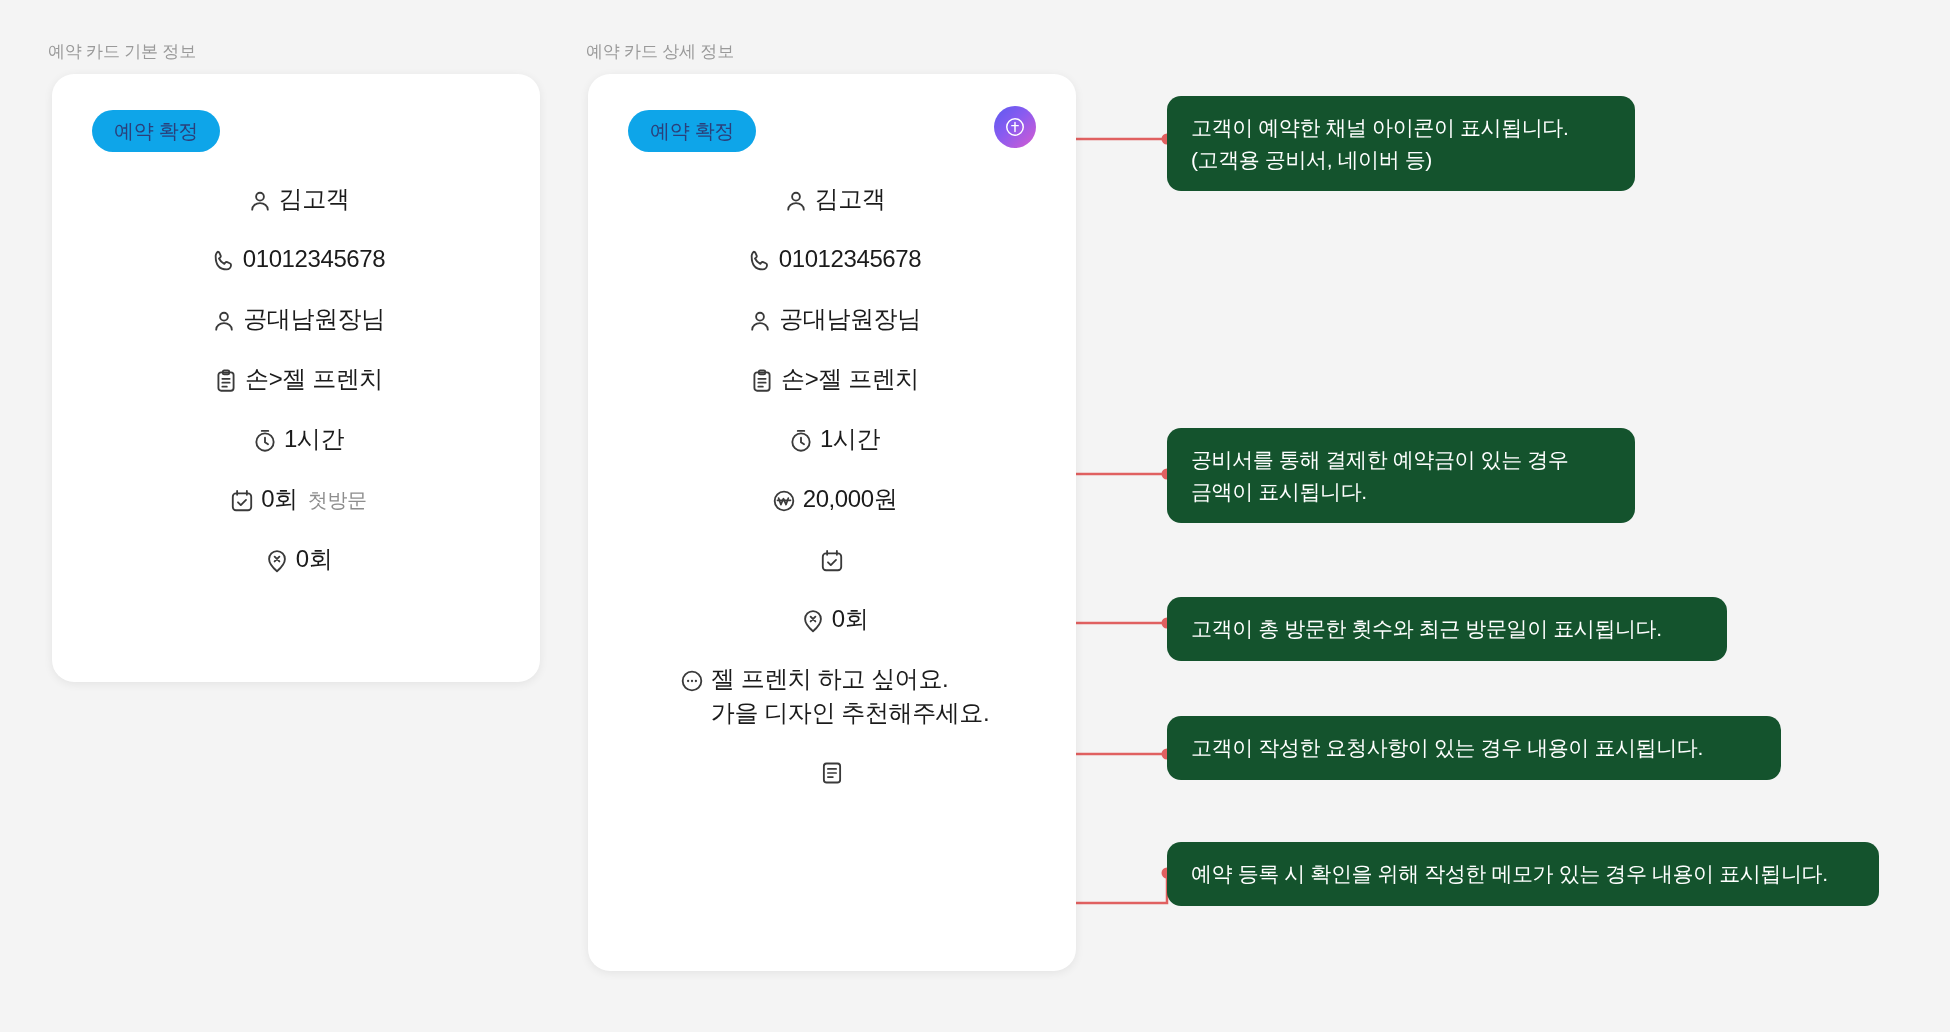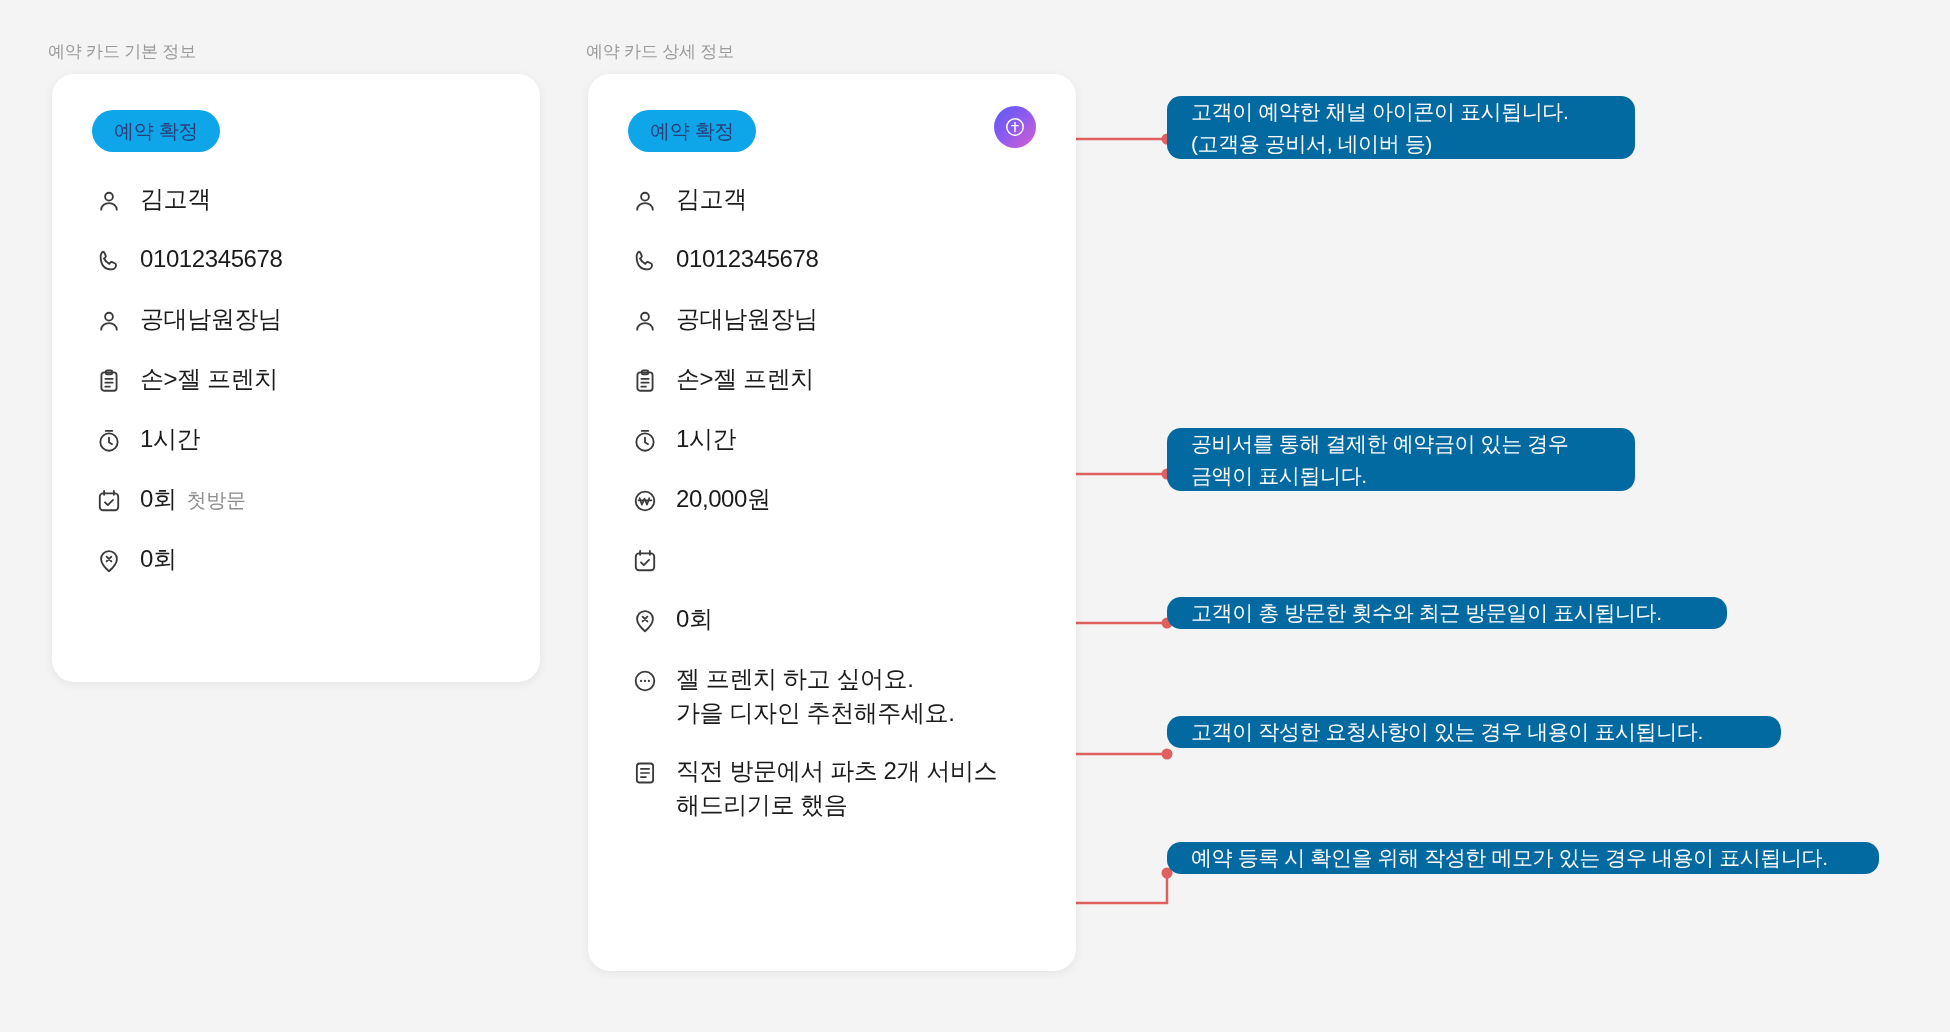--- a/index.html
+++ b/index.html
@@ -33,21 +33,22 @@
     font-size: 20px;
     padding: 11px 22px;
     border-radius: 22px;
     letter-spacing: -0.3px;
     line-height: 1;
   }
 
   .row {
     display: flex;
     align-items: flex-start;
-    gap: 14px;
+    gap: 2px;
+    justify-content: center;
   }
   .row .ico {
     width: 34px; height: 34px;
     flex: 0 0 34px;
     display: flex; align-items: center; justify-content: center;
     color: #3a3a3a;
     margin-top: 2px;
   }
   .row .txt {
     font-size: 24px;
@@ -69,24 +70,24 @@
     width: 42px; height: 42px;
     border-radius: 50%;
     background: linear-gradient(135deg, #5b5bf0 0%, #8a5bf0 45%, #d65bd0 100%);
     display: flex; align-items: center; justify-content: center;
     color: #fff;
     font-size: 20px;
   }
 
   .callout {
     position: absolute;
-    background: #0369a1;
+    background: #14532d;
     color: #ffffff;
     border-radius: 14px;
-    padding: 0 24px;
+    padding: 16px 24px;
     font-size: 21px;
     line-height: 1.5;
     letter-spacing: -0.4px;
     white-space: pre-line;
   }
 
   svg.leader { position: absolute; left: 0; top: 0; width: 1950px; height: 1032px; pointer-events: none; }
 </style>
 </head>
 <body>
@@ -320,24 +321,20 @@
 가을 디자인 추천해주세요.</span>
           </div>
         </div>
         <div class="row">
           <span class="ico">
             <svg width="26" height="26" viewBox="0 0 24 24" fill="none">
               <rect x="4.5" y="3.2" width="15" height="17.6" rx="2.6" stroke="currentColor" stroke-width="1.7"></rect>
               <path d="M8.2 8.2h7.6M8.2 12h7.6M8.2 15.8h4.6" stroke="currentColor" stroke-width="1.6" stroke-linecap="round"></path>
             </svg>
           </span>
-          <div class="rowline">
-            <span class="txt">직전 방문에서 파츠 2개 서비스
-해드리기로 했음</span>
-          </div>
         </div>
       </div>
   </div>
 
   <div class="callout" style="left:1167px; top:96px; width:468px;">고객이 예약한 채널 아이콘이 표시됩니다.
 (고객용 공비서, 네이버 등)</div>
   <div class="callout" style="left:1167px; top:428px; width:468px;">공비서를 통해 결제한 예약금이 있는 경우
 금액이 표시됩니다.</div>
   <div class="callout" style="left:1167px; top:597px; width:560px;">고객이 총 방문한 횟수와 최근 방문일이 표시됩니다.</div>
   <div class="callout" style="left:1167px; top:716px; width:614px;">고객이 작성한 요청사항이 있는 경우 내용이 표시됩니다.</div>

